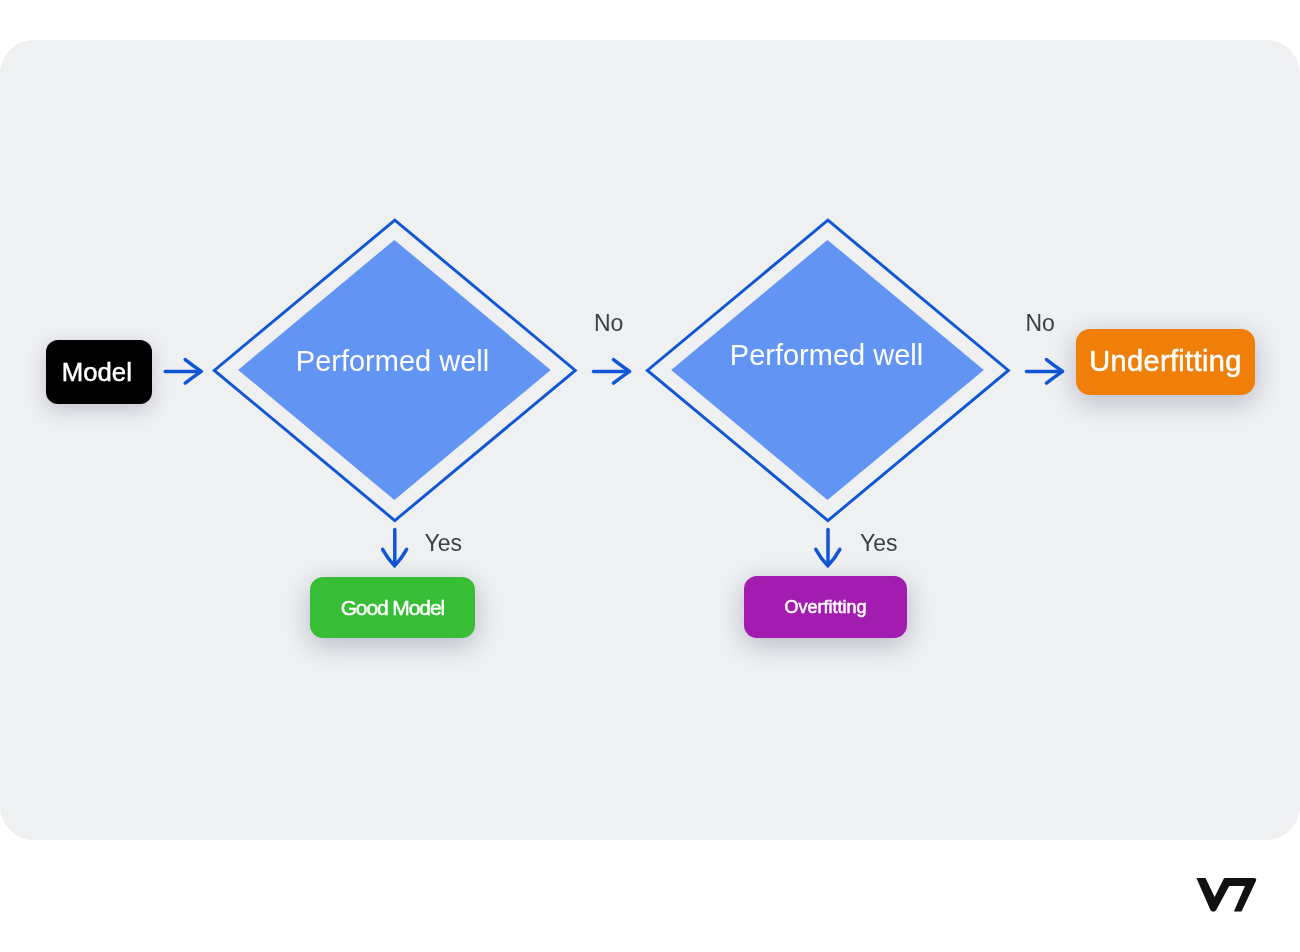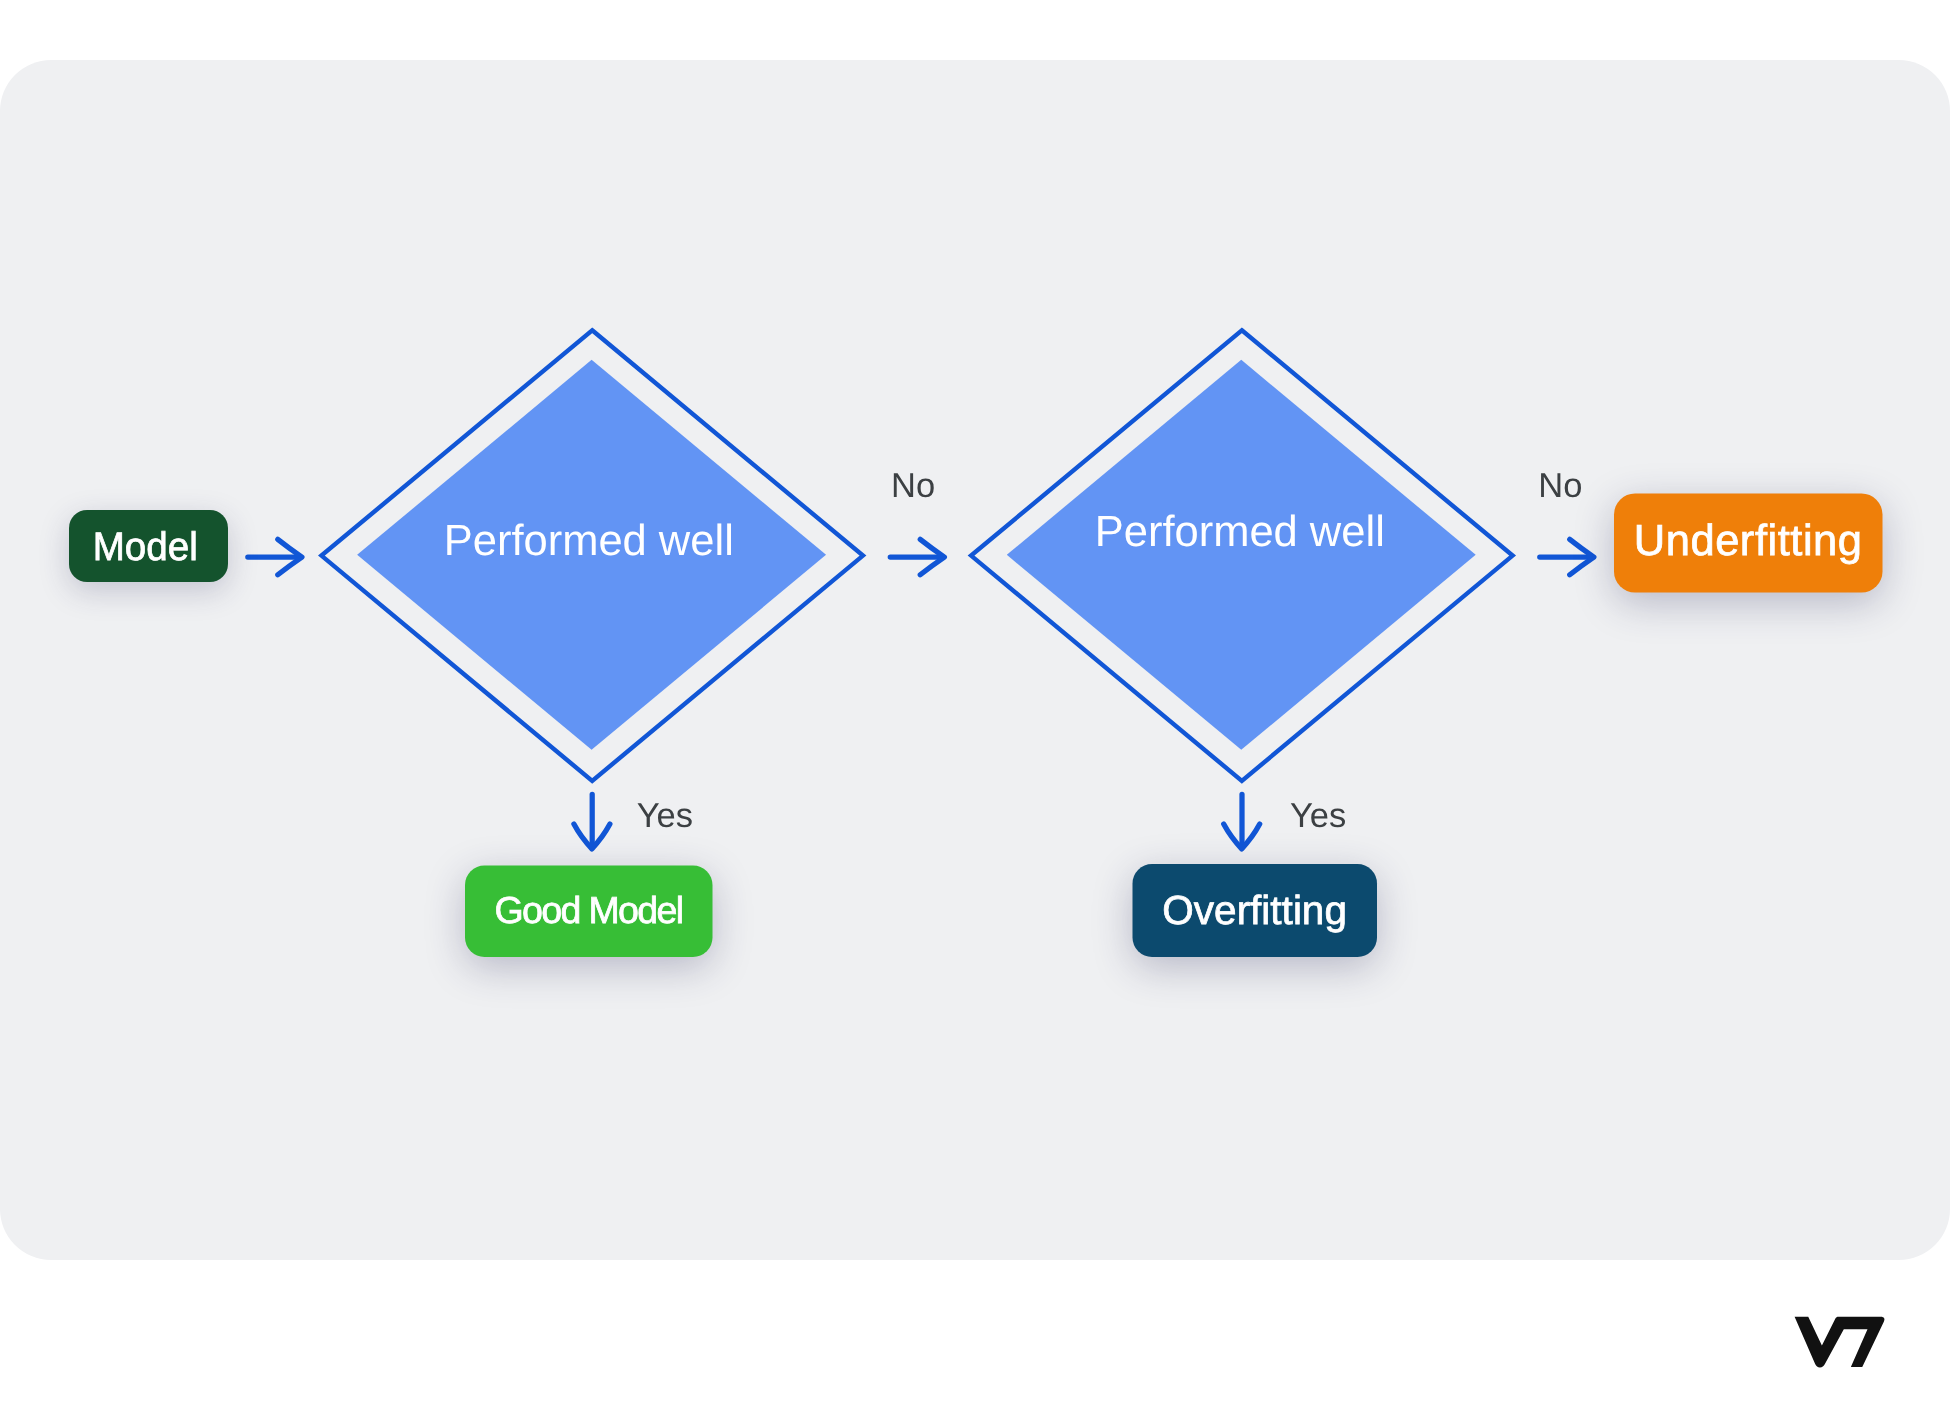--- a/index.html
+++ b/index.html
@@ -11,31 +11,31 @@
   #panel{position:absolute;left:0;top:40px;width:1300px;height:800px;
          background:#eff0f2;border-radius:34px;}
   #edges{position:absolute;left:0;top:0;width:1300px;height:952px;}
 
   .node{position:absolute;box-sizing:border-box;display:flex;
         align-items:center;justify-content:center;
         color:#ffffff;font-weight:normal;white-space:nowrap;
         -webkit-text-stroke:0.5px #ffffff;}
   .node > span{display:inline-block;}
 
-  #n-model{left:46px;top:340px;width:106px;height:48px;border-radius:12px;
-           background:#14532d;font-size:26.5px;
+  #n-model{left:46px;top:340px;width:106px;height:64px;border-radius:12px;
+           background:#000000;font-size:26.5px;
            box-shadow:0 6px 20px rgba(44,44,90,.22);}
   #n-model > span{transform:scaleX(0.971) translateX(-2.3px);}
   #n-good{left:309.7px;top:577.2px;width:165.3px;height:61px;border-radius:13px;
-          background:#37be36;font-size:25px;
+          background:#37be36;font-size:21px;
           box-shadow:0 7px 26px rgba(44,44,90,.28);}
   #n-good > span{letter-spacing:-1.1px;}
   #n-over{left:743.7px;top:576.2px;width:163.5px;height:61.7px;border-radius:13px;
-          background:#0c4a6e;font-size:27px;
-          box-shadow:0 7px 26px rgba(44,44,90,.28);margin-left:11px;}
+          background:#a21caf;font-size:18px;
+          box-shadow:0 7px 26px rgba(44,44,90,.28);}
   #n-under{left:1075.6px;top:329px;width:179.7px;height:65.9px;border-radius:14px;
            background:#ef7f09;font-size:29px;letter-spacing:0.35px;
            box-shadow:0 7px 26px rgba(44,44,90,.28);}
 
   .lbl{position:absolute;color:#3c4043;font-size:23px;white-space:nowrap;}
   #l-no1{left:594px;top:310px;}
   #l-no2{left:1025.5px;top:310px;}
   #l-yes1{left:424.5px;top:530px;}
   #l-yes2{left:860px;top:530px;}
 

